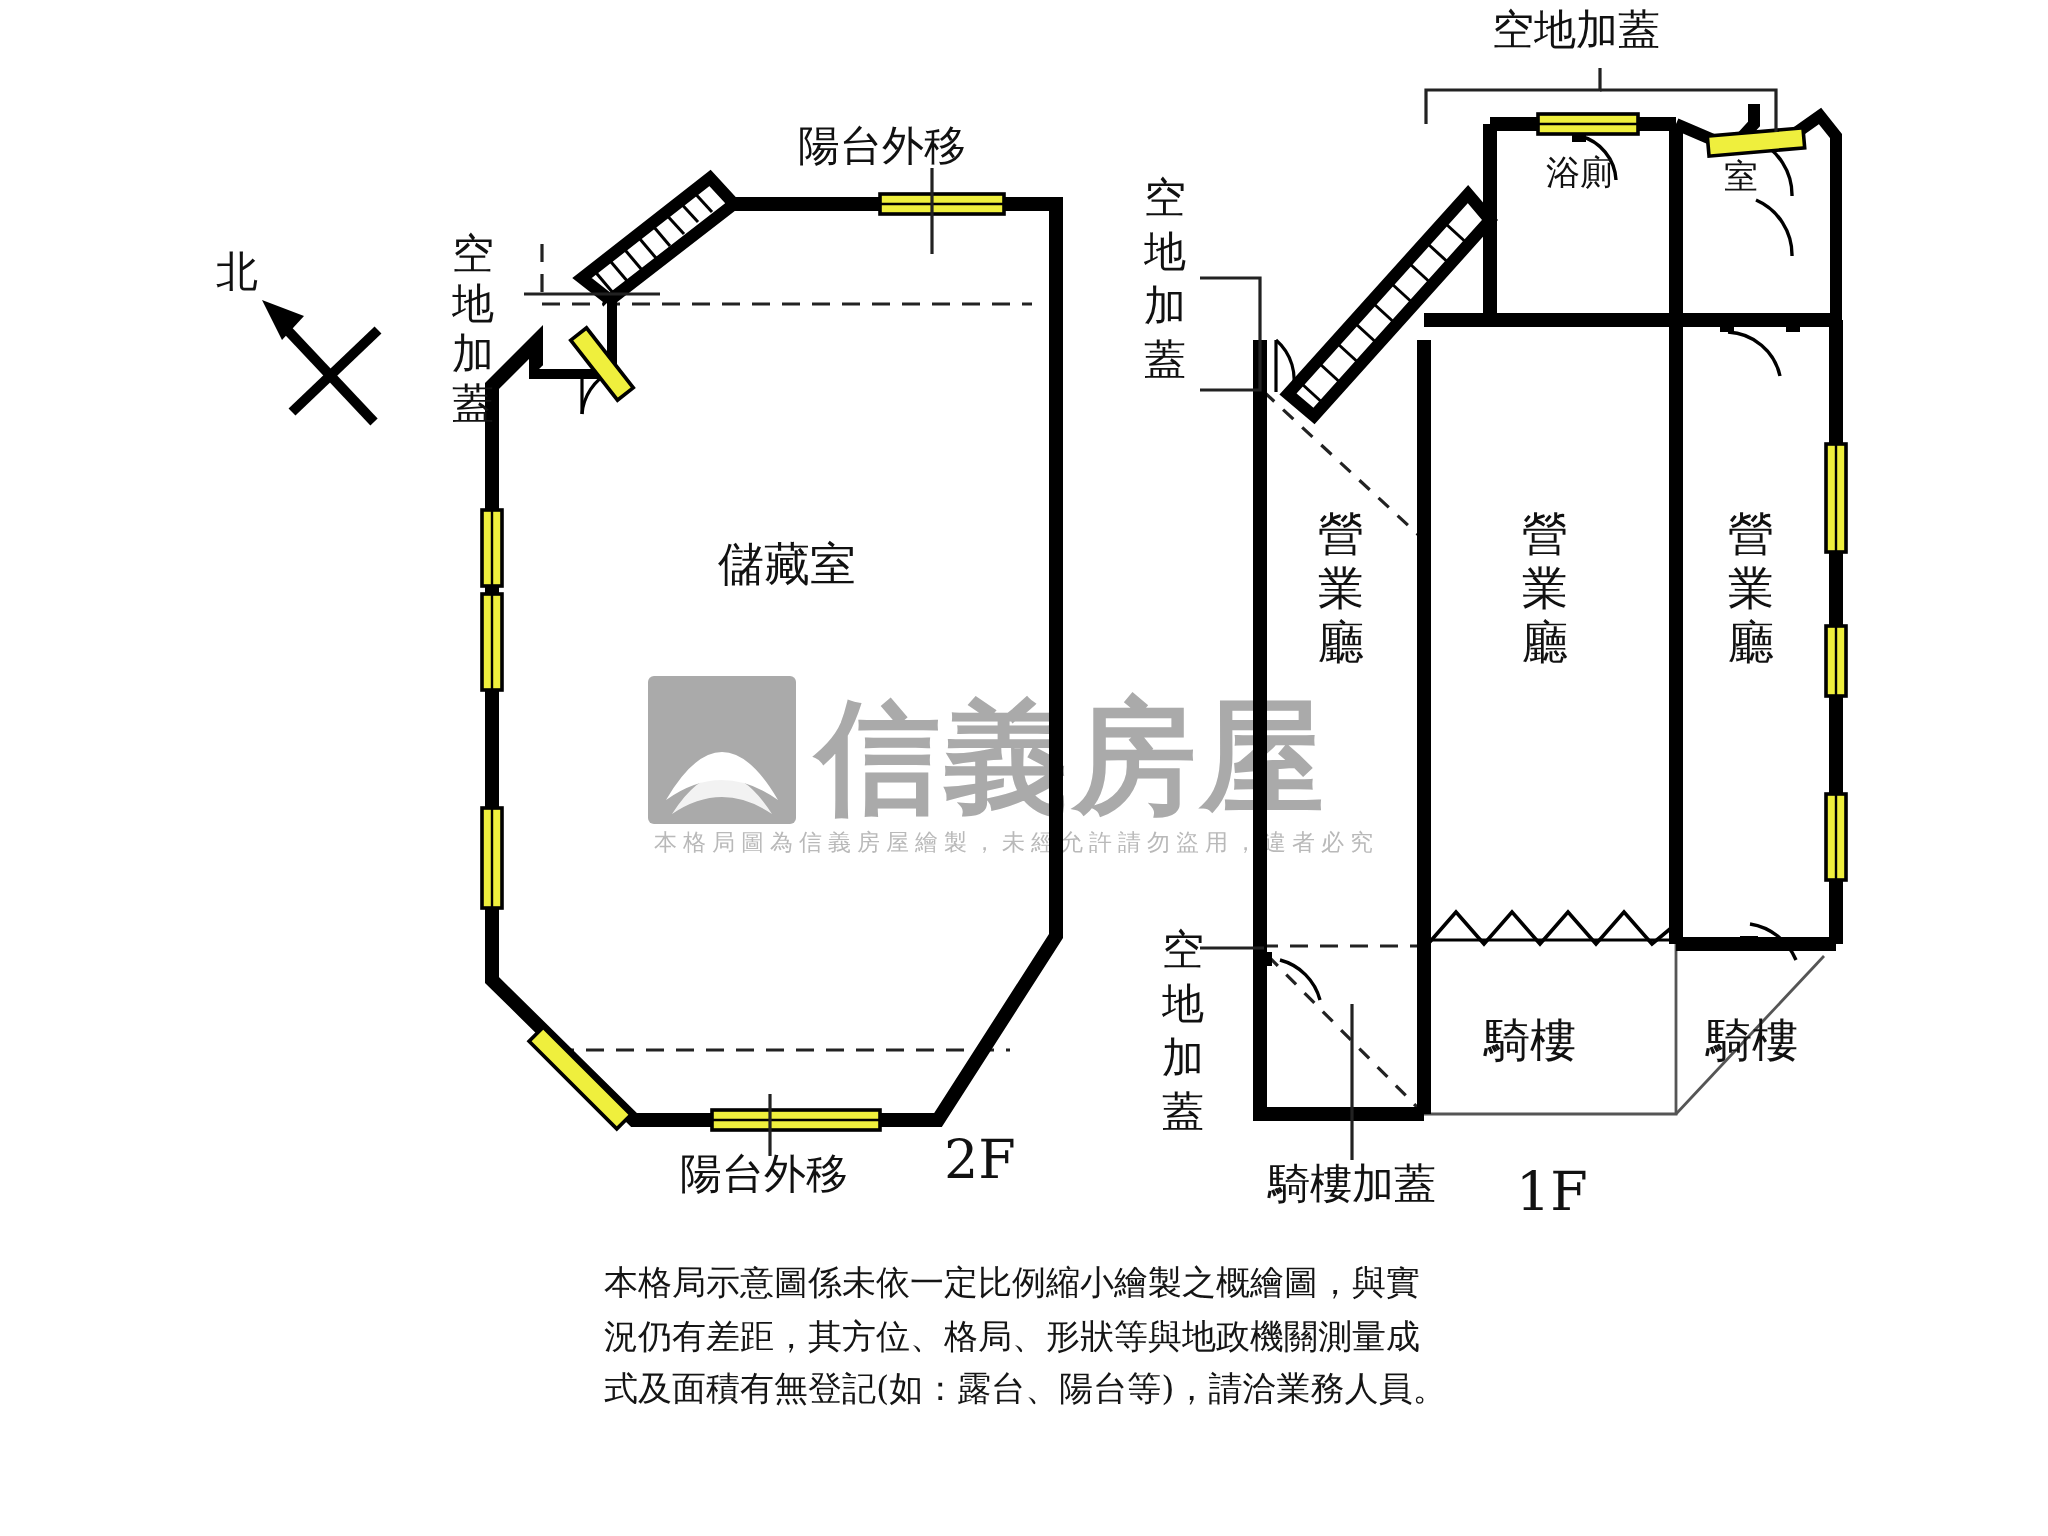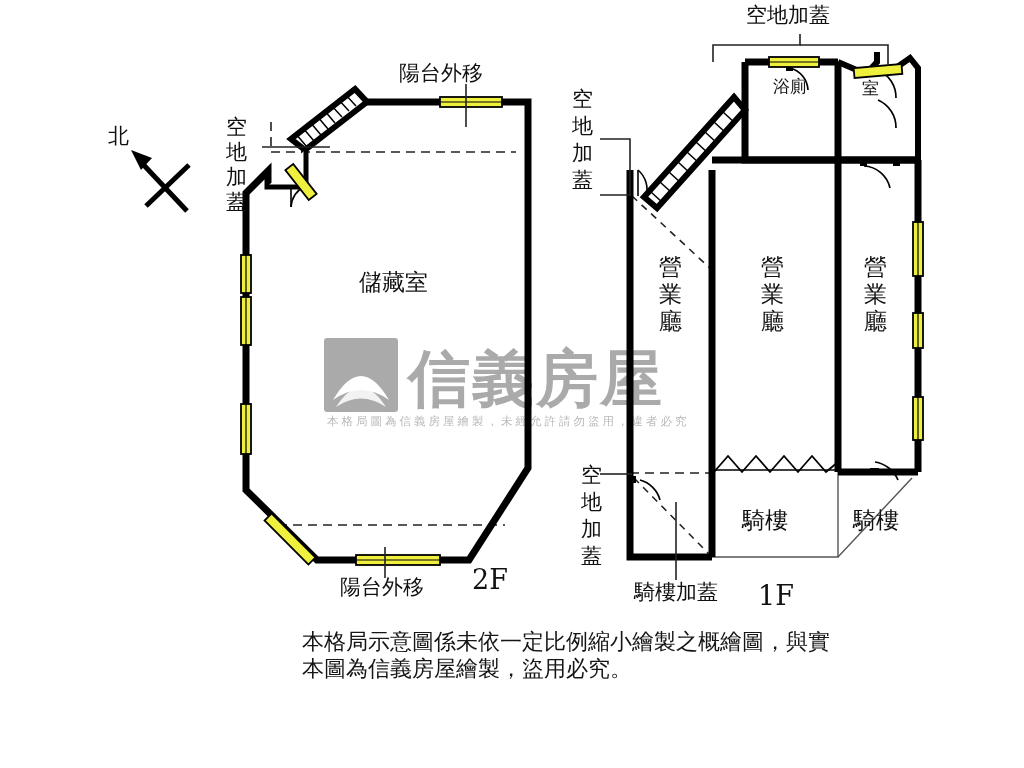--- a/index.html
+++ b/index.html
@@ -16,21 +16,21 @@
   .cjk{font-family:"DejaVu Sans","Liberation Sans",sans-serif;}
   .lbl{font-size:21px;fill:#111;}
   .lbl-sm{font-size:17px;fill:#111;}
   .lbl-room{font-size:23px;fill:#111;}
   .floor-tag{font-size:27px;fill:#111;font-family:"DejaVu Serif","Liberation Serif",serif;}
   .wm-main{font-size:62px;fill:#aaaaaa;font-weight:bold;letter-spacing:2px;}
   .wm-sub{font-size:11.5px;fill:#b9b9b9;letter-spacing:3px;}
   .disclaimer{
     position:absolute;
     left:302px;top:629px;width:580px;
-    font-size:22px;line-height:26.5px;color:#151515;
+    font-size:17px;line-height:26.5px;color:#151515;
     letter-spacing:0px;
     font-family:"DejaVu Serif","Liberation Serif",serif;
   }
   .disclaimer div{white-space:nowrap;}
 </style>
 </head>
 <body>
 
 <div id="stage">
 
@@ -289,16 +289,17 @@
     <text class="cjk lbl-room" x="742" y="528">騎樓</text>
     <text class="cjk lbl-room" x="853" y="528">騎樓</text>
 
     <text class="floor-tag" x="758" y="605">1F</text>
   </g>
 
 </svg>
 
 <div class="disclaimer cjk">
   <div>本格局示意圖係未依一定比例縮小繪製之概繪圖，與實</div>
-  <div>本圖為信義房屋繪製，盜用必究。</div>
+  <div>況仍有差距，其方位、格局、形狀等與地政機關測量成</div>
+  <div>式及面積有無登記(如：露台、陽台等)，請洽業務人員。</div>
 </div>
 
 </div>
 
 </body></html>

